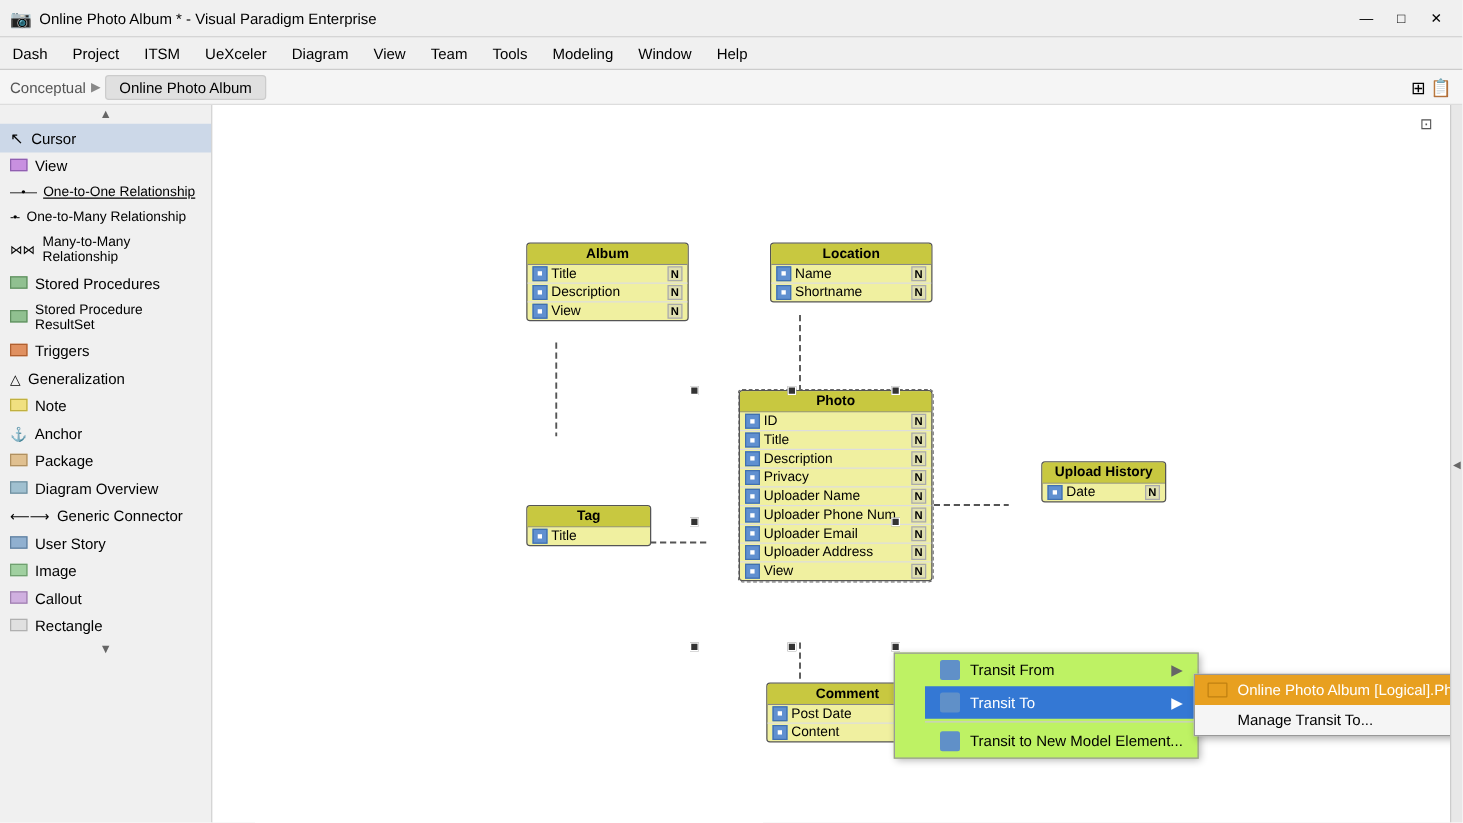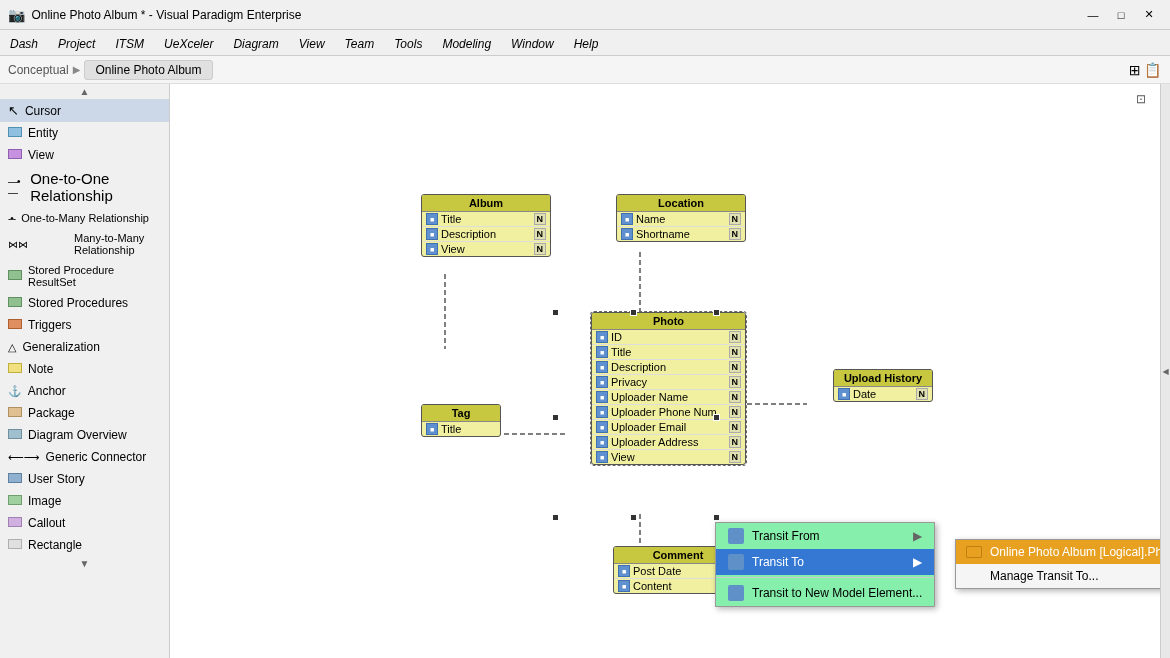--- a/index.html
+++ b/index.html
@@ -20,23 +20,22 @@
     .title-btn {
       width: 26px; height: 20px; display: flex; align-items: center; justify-content: center;
       cursor: pointer; font-size: 11px; background: #f0f0f0; border: none;
     }
 
     
     #menu-bar {
       background: #f0f0f0;
       height: 26px;
       display: flex;
-      align-items: flex-end;
+      align-items: center;
       border-bottom: 1px solid #ccc;
-      font-style: italic;
     }
     .menu-item {
       padding: 4px 10px;
       cursor: pointer;
       font-size: 12px;
     }
 
     
     #breadcrumb {
       background: #f5f5f5;
@@ -126,26 +125,27 @@
       font-size: 7px; color: white; flex-shrink: 0;
     }
     .field-name { flex: 1; }
     .field-n {
       background: #e0e0b0; border: 1px solid #aaa; padding: 0 2px; font-size: 9px; font-weight: bold;
     }
 
     
     .context-menu {
       position: absolute;
-      background: #86efac;
+      background: #bef264;
       border: 1px solid #999;
       box-shadow: 2px 2px 6px rgba(0,0,0,0.3);
       min-width: 200px;
       z-index: 100;
       font-size: 12px;
+      padding-left: 24px;
     }
     .ctx-item {
       display: flex;
       align-items: center;
       padding: 5px 12px;
       cursor: pointer;
       gap: 8px;
     }
     .ctx-item.highlighted { background: #3478d4; color: white; }
     .ctx-separator { height: 1px; background: #ccc; margin: 2px 0; }
@@ -239,54 +239,50 @@
 <div id="main">
 
   <div id="sidebar">
     <div class="sidebar-scroll-up">▲</div>
 
     <div class="sidebar-item active">
       <span style="font-size:13px;">↖</span>
       <span>Cursor</span>
     </div>
 
-    <div class="sidebar-item">
-      <span><span class="icon-entity"></span></span>
-      <span>Entity</span>
-    </div>
 
     <div class="sidebar-item">
       <span><span class="icon-view"></span></span>
       <span>View</span>
     </div>
 
 
     <div class="sidebar-item">
       <span style="font-size:10px; letter-spacing:-1px;">—•—</span>
-      <span style="font-size:15px;">One-to-One Relationship</span>
+      <span style="font-size:11px;text-decoration:underline;">One-to-One Relationship</span>
     </div>
 
     <div class="sidebar-item">
       <span style="font-size:10px; letter-spacing:-1px;">-•-</span>
       <span style="font-size:11px;">One-to-Many Relationship</span>
     </div>
 
     <div class="sidebar-item">
       <span style="font-size:10px;">⋈⋈</span>
-      <span style="font-size:11px;margin-left:40px;">Many-to-Many Relationship</span>
+      <span style="font-size:11px;">Many-to-Many Relationship</span>
+    </div>
+
+    <div class="sidebar-item">
+      <span><span class="icon-sp"></span></span>
+      <span>Stored Procedures</span>
     </div>
 
     <div class="sidebar-item">
       <span><span class="icon-sp"></span></span>
       <span style="font-size:11px;">Stored Procedure ResultSet</span>
-    </div>
-
-    <div class="sidebar-item">
-      <span><span class="icon-sp"></span></span>
-      <span>Stored Procedures</span>
     </div>
 
     <div class="sidebar-item">
       <span><span class="icon-trig"></span></span>
       <span>Triggers</span>
     </div>
 
     <div class="sidebar-item">
       <span style="font-size:11px;">△</span>
       <span>Generalization</span>
@@ -450,21 +446,21 @@
 
     <div class="entity-box" style="left:627px; top:285px; width:100px;">
       <div class="entity-header">Upload History</div>
       <div class="entity-row">
         <span class="field-icon">■</span>
         <span class="field-name">Date</span>
         <span class="field-n">N</span>
       </div>
     </div>
 
-    <div class="entity-box" style="left:215px; top:320px; width:80px;">
+    <div class="entity-box" style="left:215px; top:320px; width:100px;">
       <div class="entity-header">Tag</div>
       <div class="entity-row">
         <span class="field-icon">■</span>
         <span class="field-name">Title</span>
       </div>
     </div>
 
     <div class="entity-box" style="left:407px; top:462px; width:130px;">
       <div class="entity-header">Comment</div>
       <div class="entity-row">

